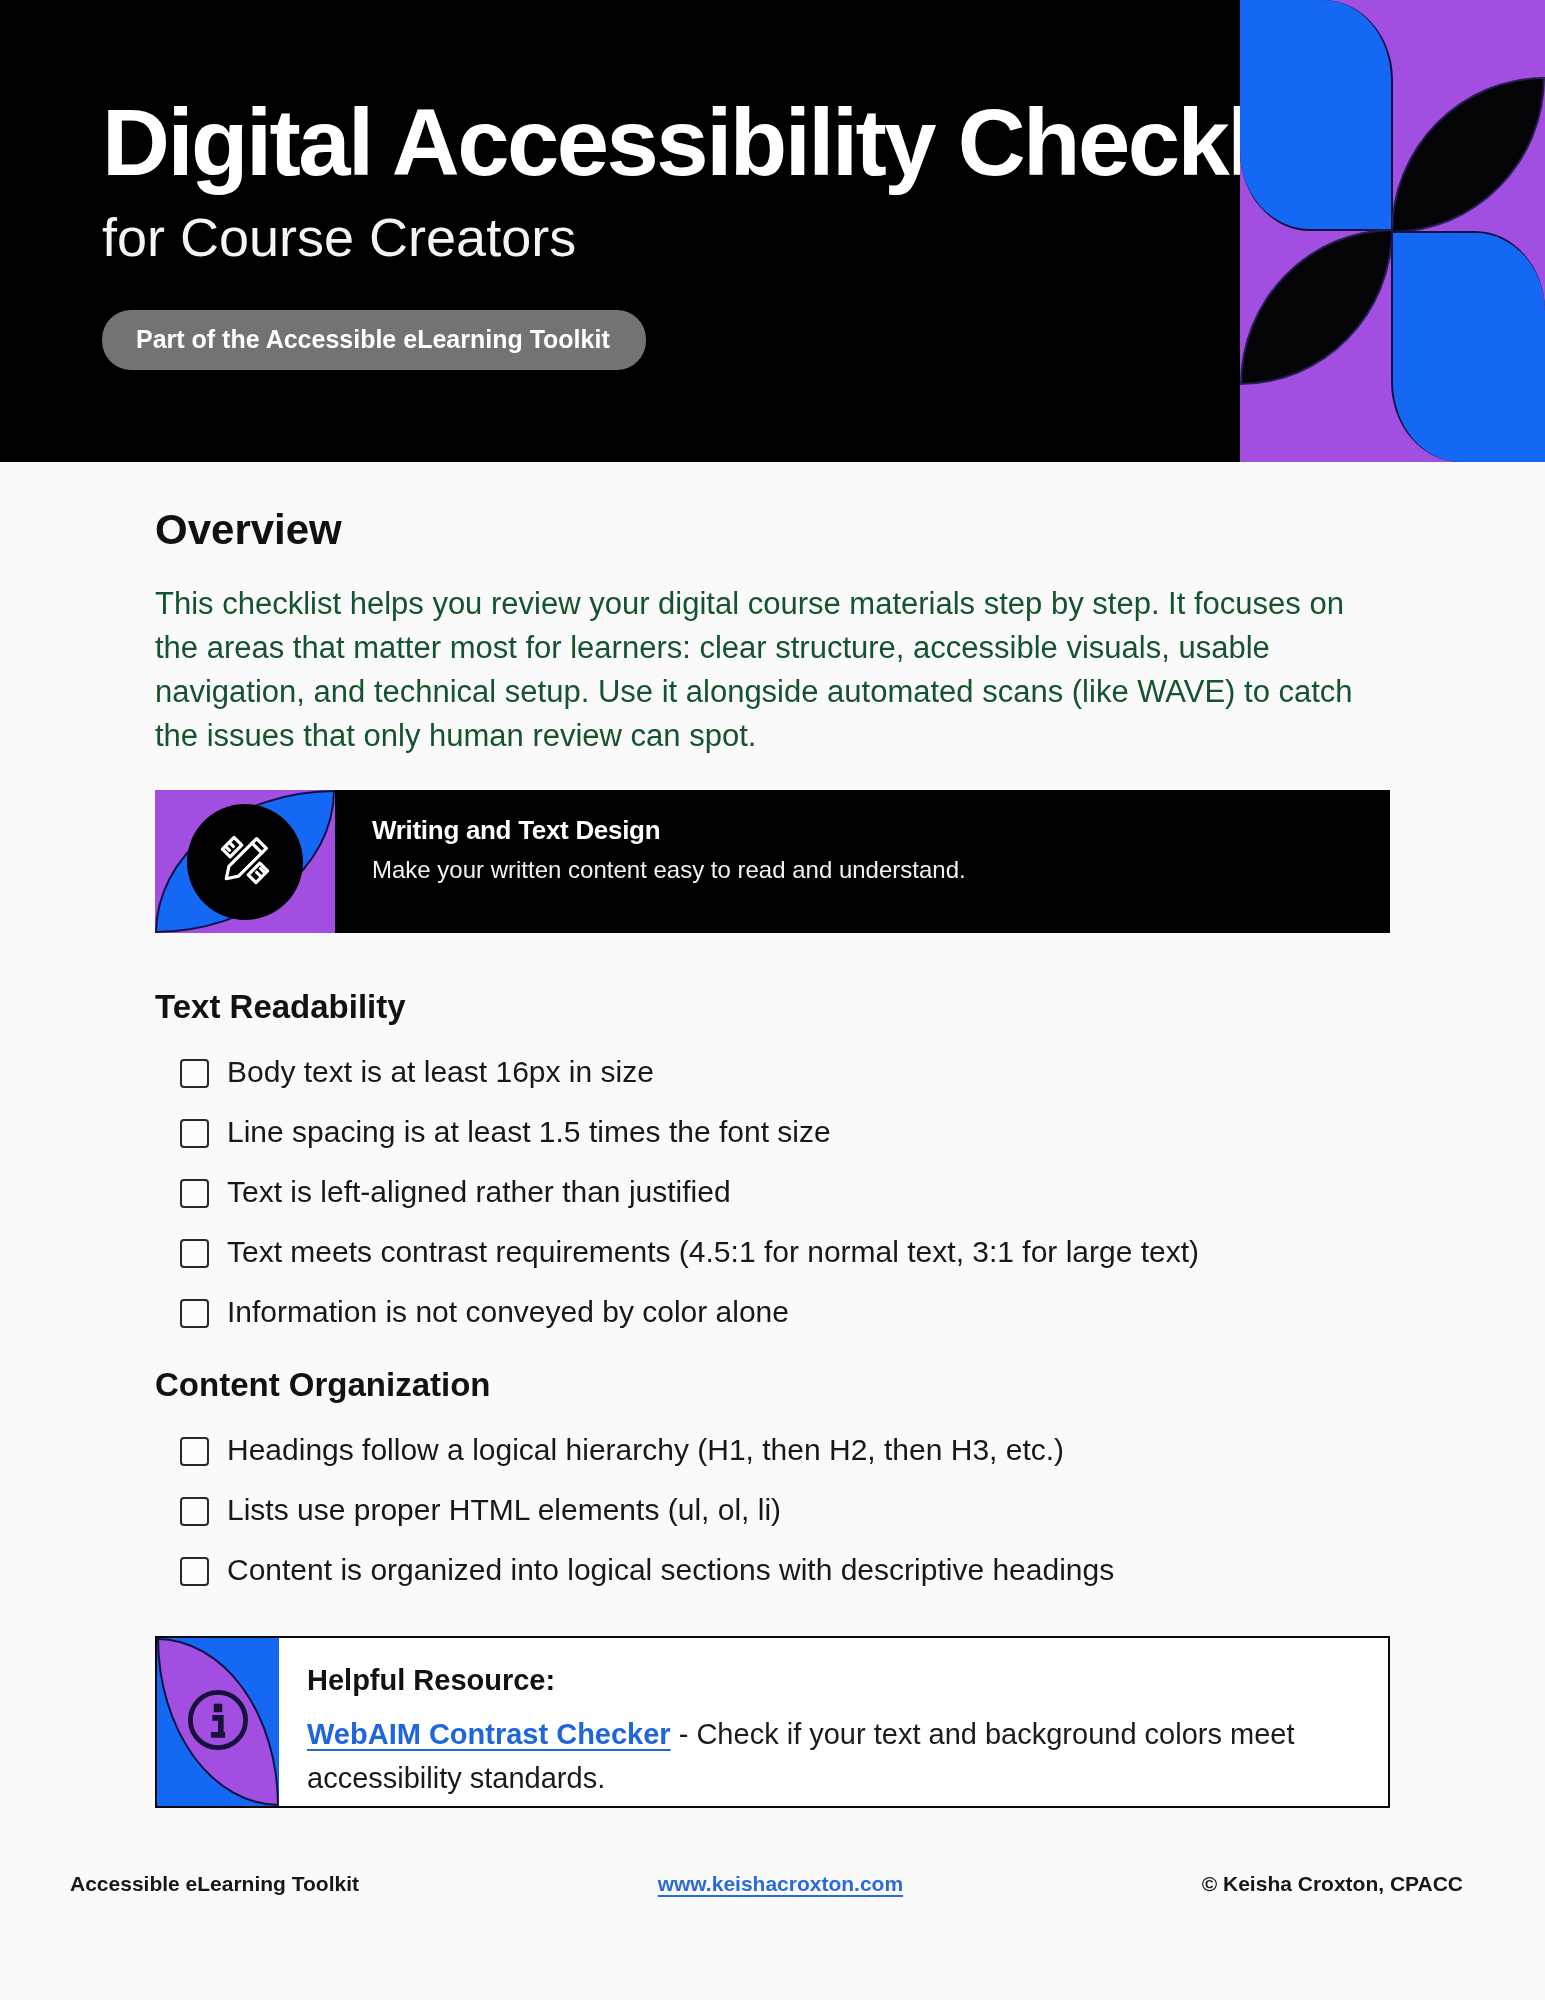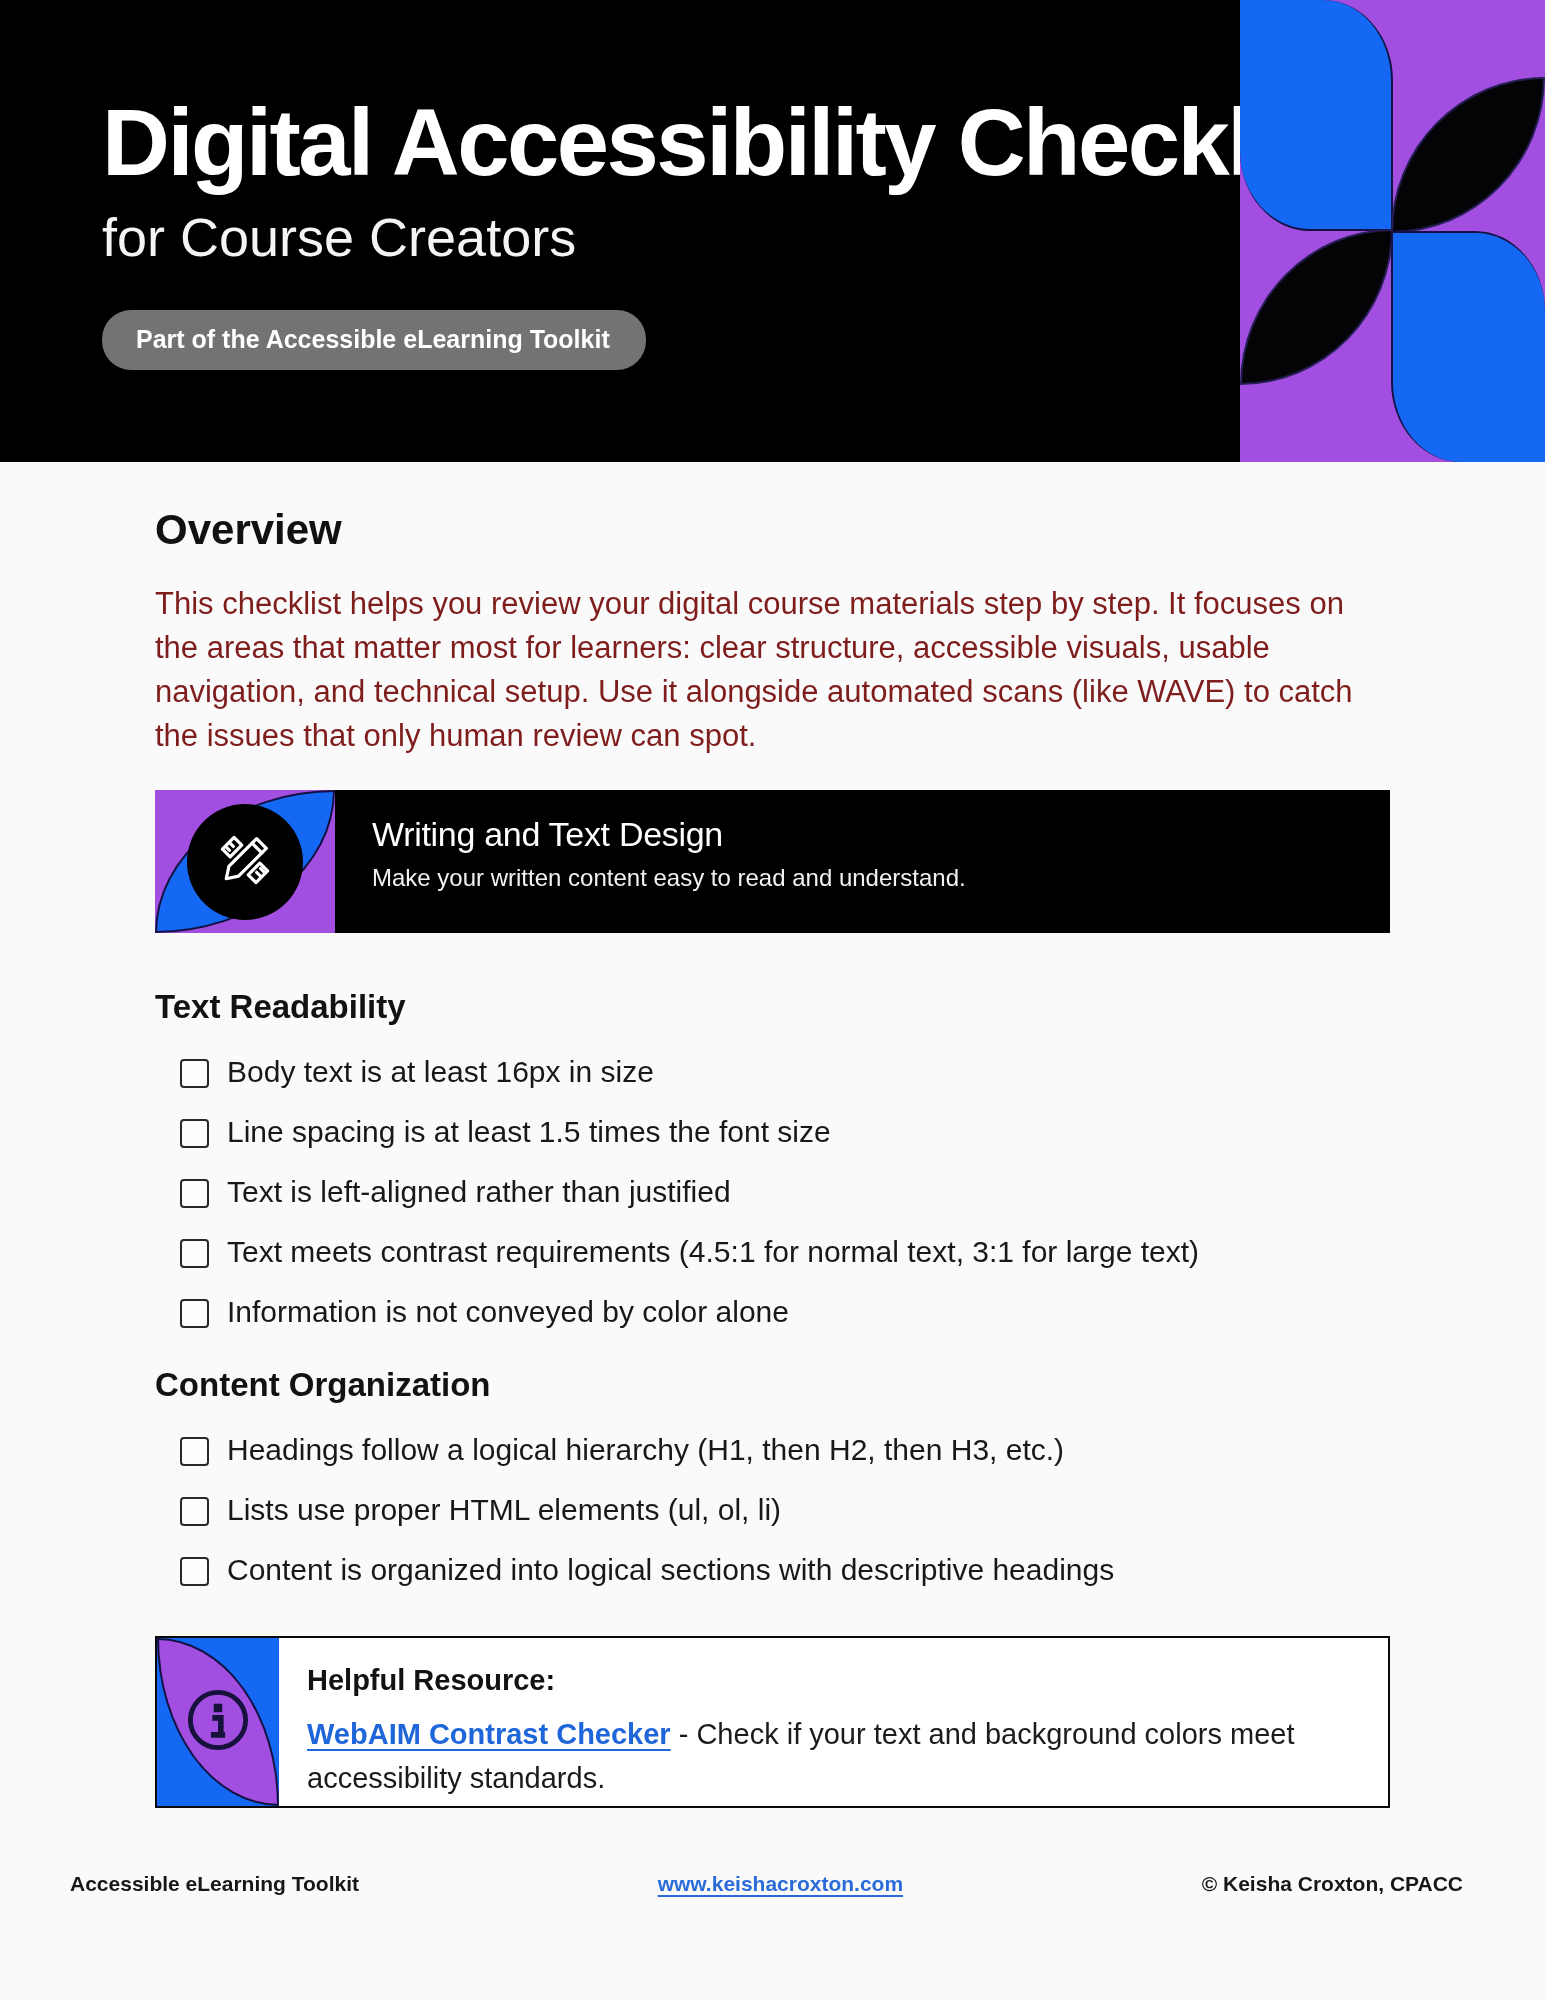--- a/index.html
+++ b/index.html
@@ -35,36 +35,36 @@
               border-radius:100% 0 100% 0; border-color:#241e52; }
   .petal-bl { left:0; top:229px; width:153px; height:156px; background:#040407;
               border-radius:100% 0 100% 0; border-color:#241e52; }
   .petal-br { left:151px; top:231px; right:0; bottom:0; background:#1468F4;
               border-radius:0 70px 0 70px / 0 80px 0 80px; border-bottom:none; border-right:none; }
 
   
   .content { padding:0 155px; }
   .h2 { font-size:42px; font-weight:700; margin-top:44px; color:#111114; }
   .intro {
-    margin-top:28px; font-size:31px; line-height:44px; color:#7f1d1d; max-width:1240px;
+    margin-top:28px; font-size:31px; line-height:44px; color:#14532d; max-width:1240px;
   }
 
   
   .section-banner { display:flex; height:143px; background:#000; color:#fff; margin-top:32px; }
   .banner-tile { position:relative; width:180px; height:143px; background:#A24EE0; flex:none; }
   .banner-leaf {
     position:absolute; inset:0; background:#1468F4; border:2px solid #141244;
     border-radius:100% 0 100% 0; display:flex; align-items:center; justify-content:center;
   }
   .banner-circle {
     width:116px; height:116px; border-radius:50%; background:#000;
     display:flex; align-items:center; justify-content:center;
   }
   .banner-text { padding:25px 0 0 37px; }
-  .banner-title { font-size:34px; font-weight:400; letter-spacing:-0.3px; }
+  .banner-title { font-size:26px; font-weight:700; letter-spacing:-0.3px; }
   .banner-subtitle { font-size:24px; font-weight:400; margin-top:10px; color:#F2F2F4; }
 
   .h3 { font-size:33px; font-weight:700; color:#121215; }
   .h3-readability { margin-top:55px; }
   .h3-org { margin-top:36px; }
 
   ul.checklist { list-style:none; }
   .check-row { display:flex; align-items:center; gap:18px; margin-top:24px; padding-left:25px; }
   .check-row.first { margin-top:28px; }
   .checkbox {

